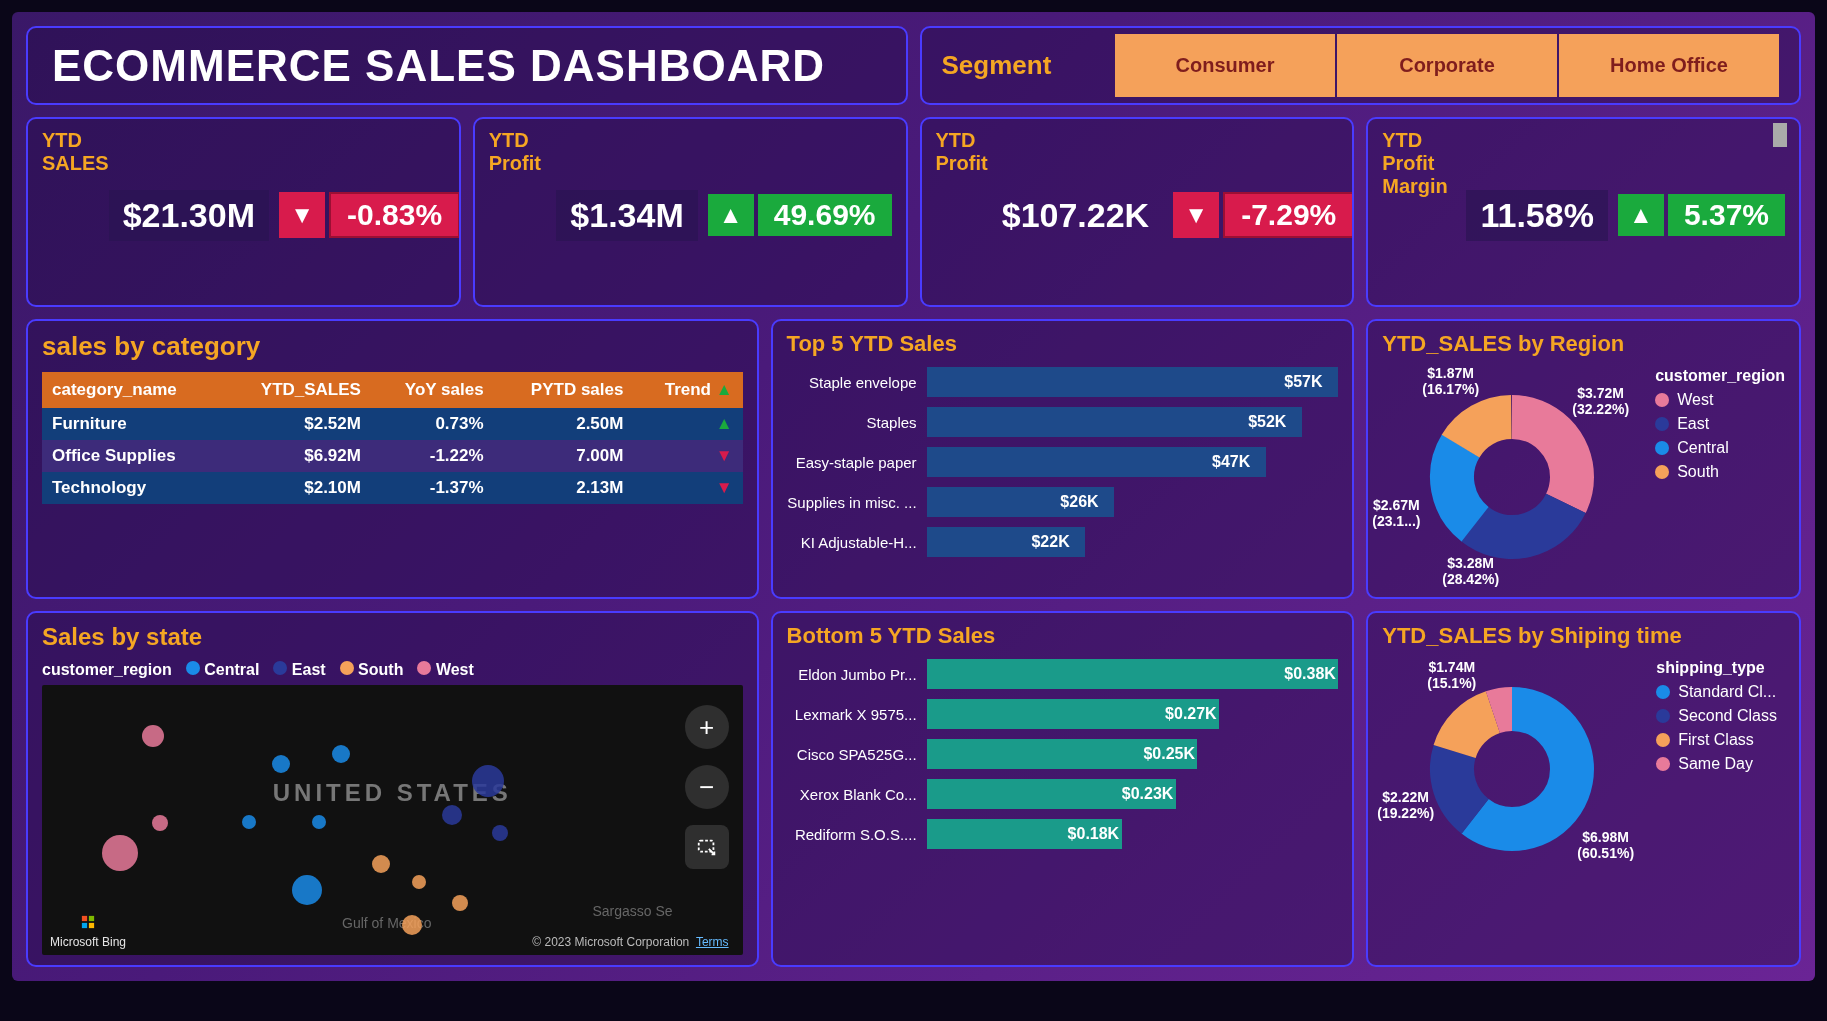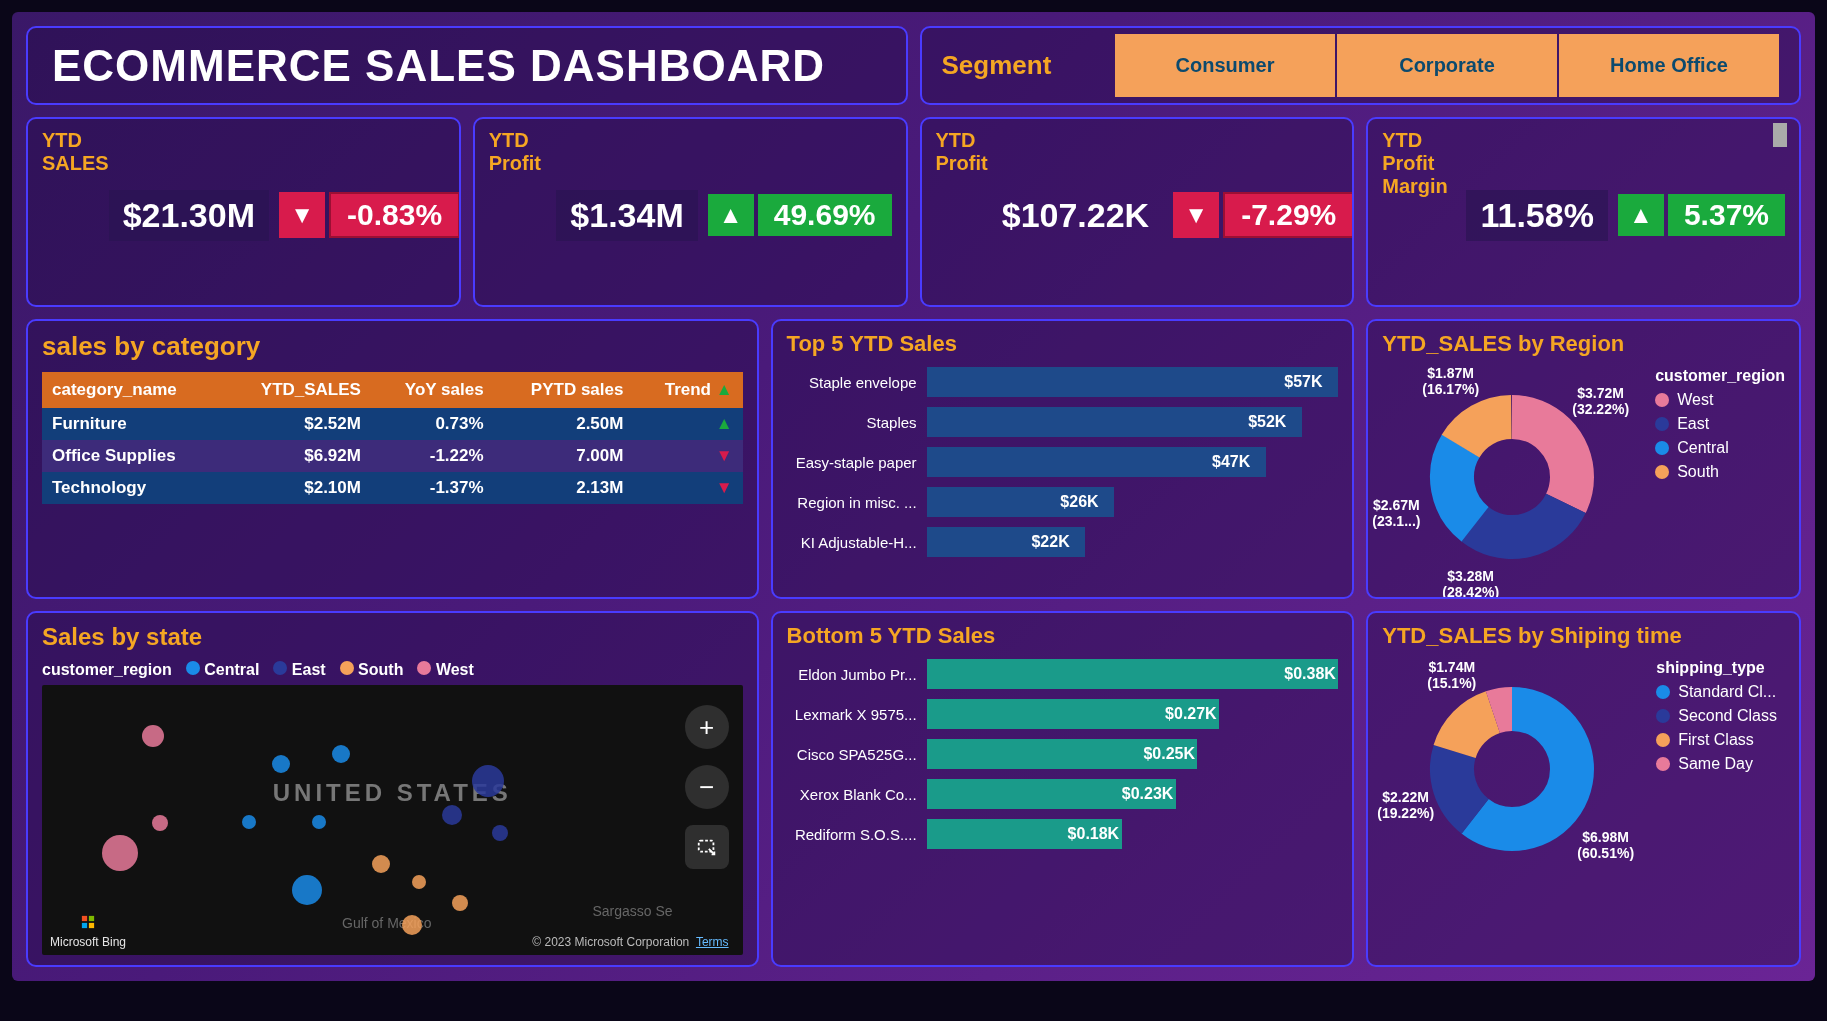--- a/index.html
+++ b/index.html
@@ -36,21 +36,21 @@
   .segment-card {
     grid-column: 7 / 13;
     display: flex; align-items: center; gap: 20px;
     padding: 6px 20px;
   }
   .segment-label {
     color: #f5a623; font-size: 26px; font-weight: 600;
   }
   .segment-buttons { display: flex; gap: 2px; flex: 1; justify-content: flex-end; }
   .seg-btn {
-    background: #f5a15a; color: #0c4a6e; border: none;
+    background: #f5a15a; color: #7f1d1d; border: none;
     font-size: 20px; font-weight: 600;
     padding: 20px 0; flex: 1; max-width: 220px;
     cursor: pointer;
   }
   .kpi { grid-column: span 3; min-height: 190px; display:flex; flex-direction:row; }
   .kpi-title { color: #f5a623; font-size: 20px; font-weight: 600; }
   .kpi-row { display:flex; align-items:center; justify-content:space-between; margin-top:6px; gap:10px; }
   .kpi-val {
     background: rgba(40,20,80,0.6); padding: 6px 14px;
     font-size: 34px; font-weight: 700; color:#fff;
@@ -263,21 +263,21 @@
           </div>
         </div>
         <div class="bar-row">
           <div class="bar-label">Easy-staple paper</div>
           <div class="bar-track">
             <div class="bar-fill " style="width:82.45614035087719%"></div>
             <div class="bar-val" style="left:calc(82.45614035087719% - 54px)">$47K</div>
           </div>
         </div>
         <div class="bar-row">
-          <div class="bar-label">Region in misc. ...</div>
+          <div class="bar-label">Supplies in misc. ...</div>
           <div class="bar-track">
             <div class="bar-fill " style="width:45.614035087719294%"></div>
             <div class="bar-val" style="left:calc(45.614035087719294% - 54px)">$26K</div>
           </div>
         </div>
         <div class="bar-row">
           <div class="bar-label">KI Adjustable-H...</div>
           <div class="bar-track">
             <div class="bar-fill " style="width:38.59649122807017%"></div>
             <div class="bar-val" style="left:calc(38.59649122807017% - 54px)">$22K</div>
@@ -305,21 +305,21 @@
           <span>(32.22%)</span>
         </div>
         <div class="d-label" style="left:40px;top:-2px">
           <span>$1.87M</span><br>
           <span>(16.17%)</span>
         </div>
         <div class="d-label" style="left:-10px;top:130px">
           <span>$2.67M</span><br>
           <span>(23.1...)</span>
         </div>
-        <div class="d-label" style="left:60px;top:201px">
+        <div class="d-label" style="left:60px;top:188px">
           <span>$3.28M</span><br>
           <span>(28.42%)</span>
         </div>
       </div>
       <div class="legend">
         <div class="legend-title">customer_region</div>
         <div class="legend-item">
             <span class="swatch" style="background:#e87a9a"></span>
             <span>West</span>
           </div>

